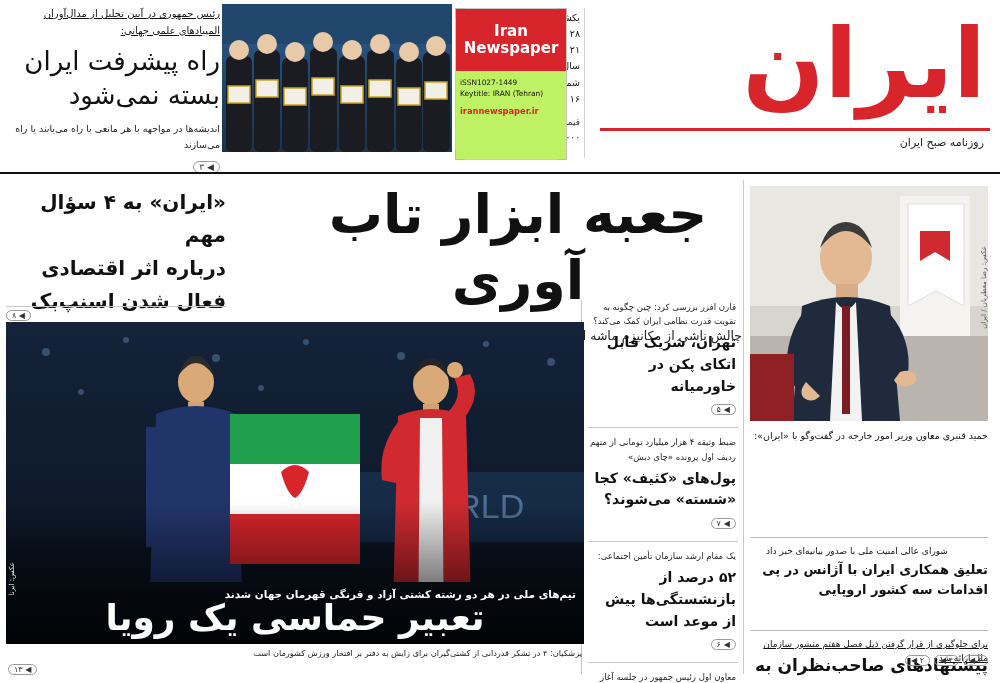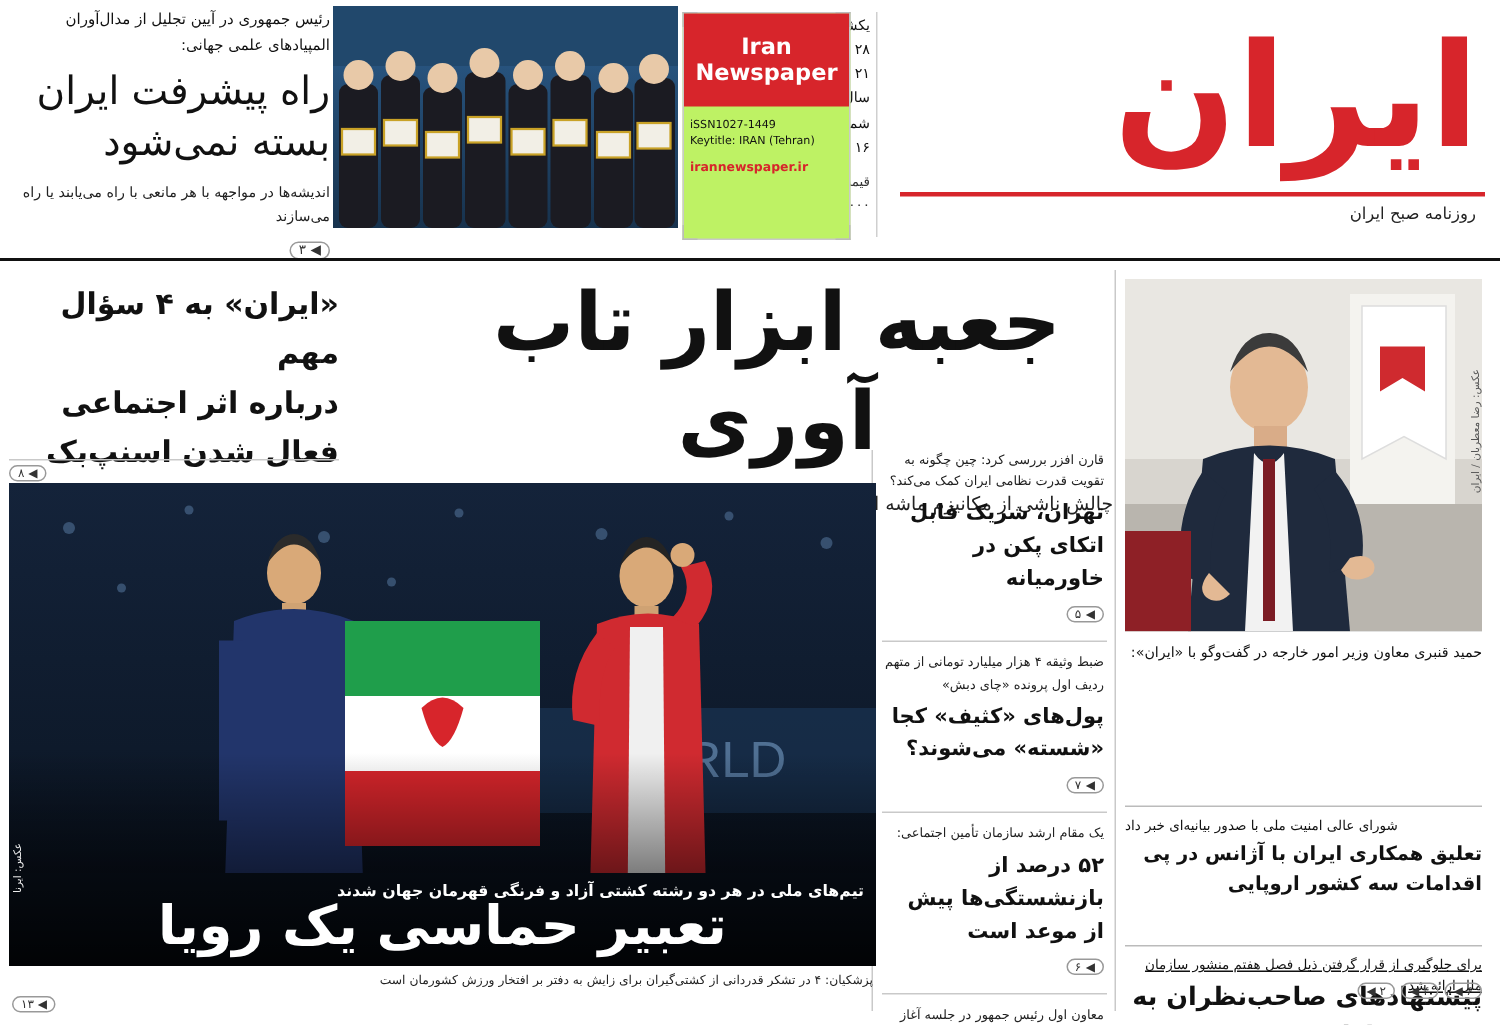--- a/index.html
+++ b/index.html
@@ -54,21 +54,21 @@
   .c-tr{right:-1px;top:-1px;border-left:none;border-bottom:none;}
   .c-bl{left:-1px;bottom:-1px;border-right:none;border-top:none;}
   .c-br{right:-1px;bottom:-1px;border-left:none;border-top:none;}
 
   
   .top-lead{position:absolute;left:0;top:0;width:452px;height:170px;}
   .top-photo{
     position:absolute;left:222px;top:4px;width:230px;height:148px;overflow:hidden;background:#1a3a5c;
   }
   .top-lead-text{position:absolute;left:0;top:6px;width:216px;text-align:right;direction:rtl;padding-left:4px;}
-  .kicker{font-size:10px;line-height:1.65;color:#111;}
+  .kicker{font-size:10px;line-height:1.65;color:#111;text-decoration:underline;}
   .top-title{font-size:26px;font-weight:normal;line-height:1.3;color:#111;margin-top:6px;}
   .top-sub{font-size:9.5px;line-height:1.7;color:#222;margin-top:8px;}
   .pagearrow{
     display:inline-flex;align-items:center;gap:3px;margin-top:8px;
     font-size:9px;color:#333;border:1px solid #999;border-radius:9px;padding:0px 5px;
   }
 
   .rule-full{position:absolute;left:0;top:172px;width:1000px;height:2px;background:#111;}
 
   
@@ -81,21 +81,21 @@
   
   .col-right{position:absolute;right:4px;top:182px;width:250px;height:492px;}
   .interview-photo{position:absolute;right:8px;top:4px;width:238px;height:235px;overflow:hidden;background:#d9d9d9;}
   .photo-credit-v{
     position:absolute;right:0px;top:60px;writing-mode:vertical-rl;transform:rotate(180deg);
     font-size:7px;color:#555;
   }
   .ir-kicker{position:absolute;right:8px;top:248px;width:238px;text-align:right;font-size:9.5px;color:#111;direction:rtl;}
   .ir-title{position:absolute;right:8px;top:262px;width:238px;text-align:right;direction:rtl;font-size:29px;font-weight:bold;line-height:1.32;color:#111;}
   .ir-rule{position:absolute;right:8px;top:355px;width:238px;height:1px;background:#bbb;}
-  .ir2-kicker{position:absolute;right:8px;top:362px;width:238px;text-align:left;font-size:9px;color:#111;direction:rtl;line-height:1.6;}
+  .ir2-kicker{position:absolute;right:20px;top:362px;width:238px;text-align:center;font-size:9px;color:#111;direction:rtl;line-height:1.6;}
   .ir2-title{position:absolute;right:8px;top:378px;width:238px;text-align:right;direction:rtl;font-size:13px;font-weight:bold;line-height:1.5;color:#111;}
   .ir-rule2{position:absolute;right:8px;top:448px;width:238px;height:1px;background:#bbb;}
   .ir3-kicker{position:absolute;right:8px;top:455px;width:238px;text-align:right;font-size:9px;color:#111;direction:rtl;line-height:1.6;text-decoration:underline;}
   .ir3-title{position:absolute;right:8px;top:471px;width:238px;text-align:right;direction:rtl;font-size:17px;font-weight:bold;line-height:1.5;color:#111;}
   .footer-arrows{position:absolute;right:8px;bottom:-16px;display:flex;gap:4px;direction:ltr;}
   .arrow-pill{font-size:8px;color:#333;border:1px solid #999;border-radius:8px;padding:0 5px;}
 
   .vrule{position:absolute;width:1px;background:#c9c9c9;}
 
   
@@ -231,21 +231,21 @@
 
   <div class="rule-full"></div>
 
   <div class="headline-zone">
     <div class="main-headline">جعبه ابزار تاب آوری</div>
     <div class="main-sub">چالش ناشی از مکانیزم ماشه اگرچه کم‌سابقه است اما نباید آن را نقطه پایان تلقی کرد</div>
   </div>
 
   <div class="q4">
     <div class="q4-line">«ایران» به ۴ سؤال مهم</div>
-    <div class="q4-line">درباره اثر اجتماعی</div>
+    <div class="q4-line">درباره اثر اقتصادی</div>
     <div class="q4-line">فعال شدن اسنپ‌بک</div>
     <div class="q4-line">پاسخ می‌دهد</div>
   </div>
   <div class="q4-rule"></div>
   <div class="q4-arrow">
     ◀ <span>۸</span>
   </div>
 
   <div class="vrule" style="right:256px;top:180px;height:494px;"></div>
   <div class="vrule" style="right:418px;top:300px;height:374px;"></div>

